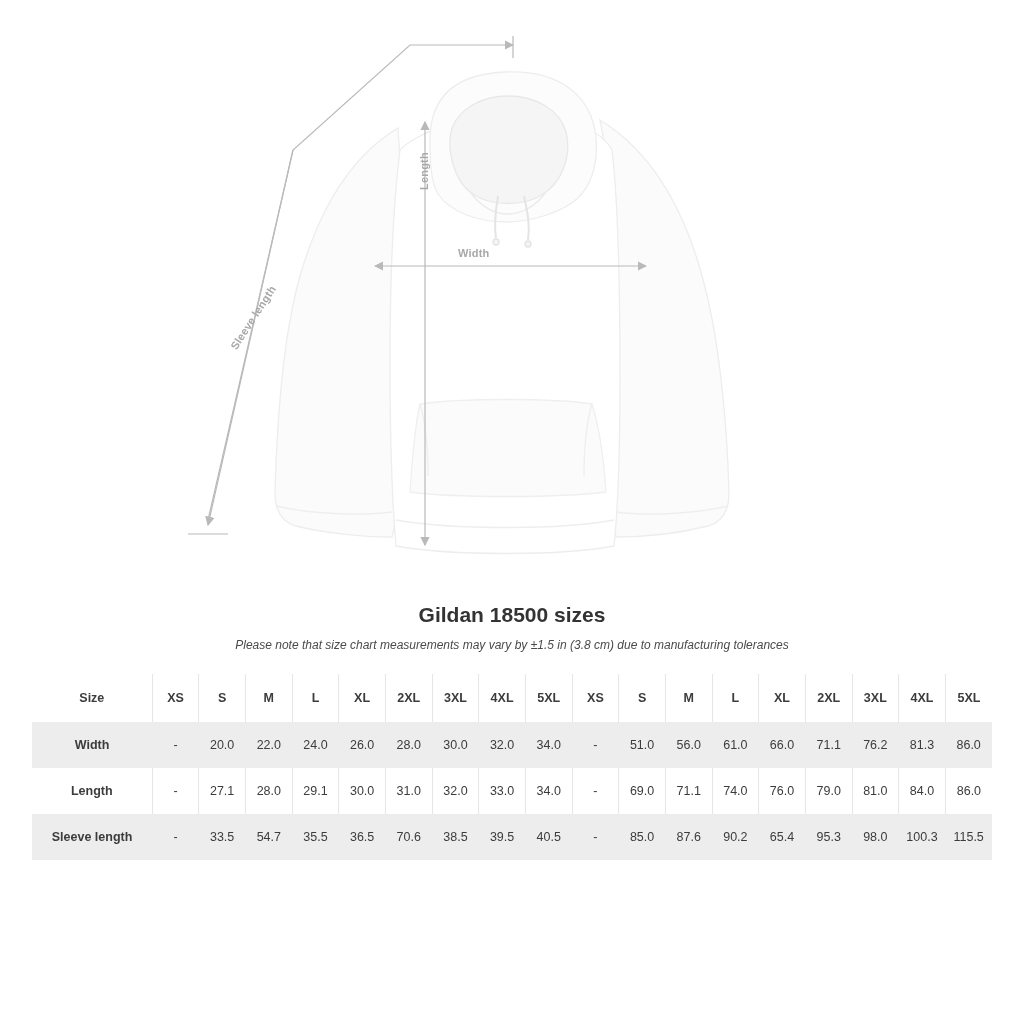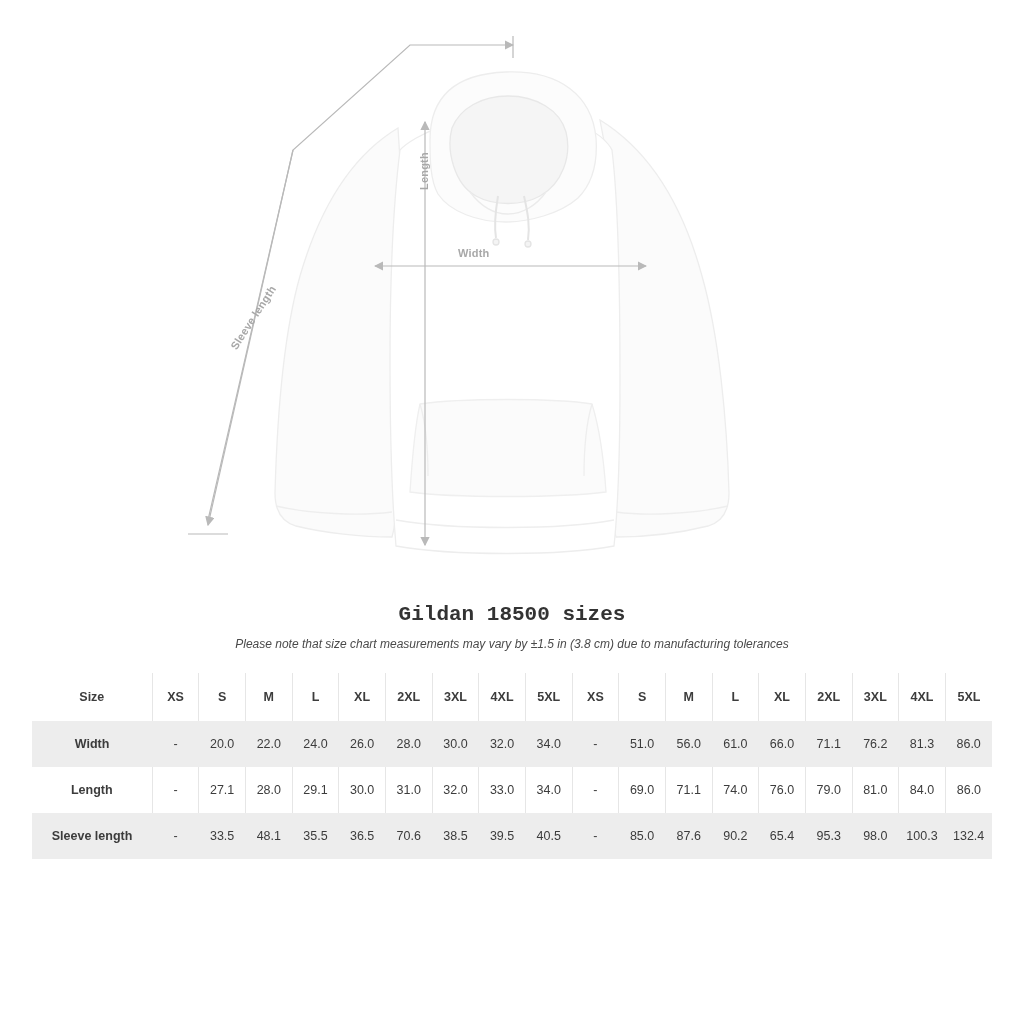--- a/index.html
+++ b/index.html
@@ -58,21 +58,20 @@
   
   .title-block {
     text-align: center;
     margin-top: 18px;
   }
   .chart-title {
     font-size: 21px;
     font-weight: bold;
     color: #333333;
     margin: 0;
-    font-family: Liberation Mono, monospace;
   }
   .chart-note {
     font-size: 12px;
     font-style: italic;
     color: #4a4a4a;
     margin-top: 11px;
   }
 
   
   .table-wrap {
@@ -309,32 +308,32 @@
         <td class="divider-left">79.0</td>
         <td class="divider-left">81.0</td>
         <td class="divider-left">84.0</td>
         <td class="divider-left">86.0</td>
       </tr>
 
       <tr class="data-row shaded">
         <td class="rowlabel">Sleeve length</td>
         <td class="divider-left">-</td>
         <td class="divider-left">33.5</td>
-        <td class="divider-left">48.1</td>
+        <td class="divider-left">54.7</td>
         <td class="divider-left">35.5</td>
         <td class="divider-left">36.5</td>
         <td class="divider-left">70.6</td>
         <td class="divider-left">38.5</td>
         <td class="divider-left">39.5</td>
         <td class="divider-left">40.5</td>
         <td class="divider-left">-</td>
         <td class="divider-left">85.0</td>
         <td class="divider-left">87.6</td>
         <td class="divider-left">90.2</td>
         <td class="divider-left">65.4</td>
         <td class="divider-left">95.3</td>
         <td class="divider-left">98.0</td>
         <td class="divider-left">100.3</td>
-        <td class="divider-left">132.4</td>
+        <td class="divider-left">115.5</td>
       </tr>
     </tbody>
   </table>
 </div>
 
 </body></html>

